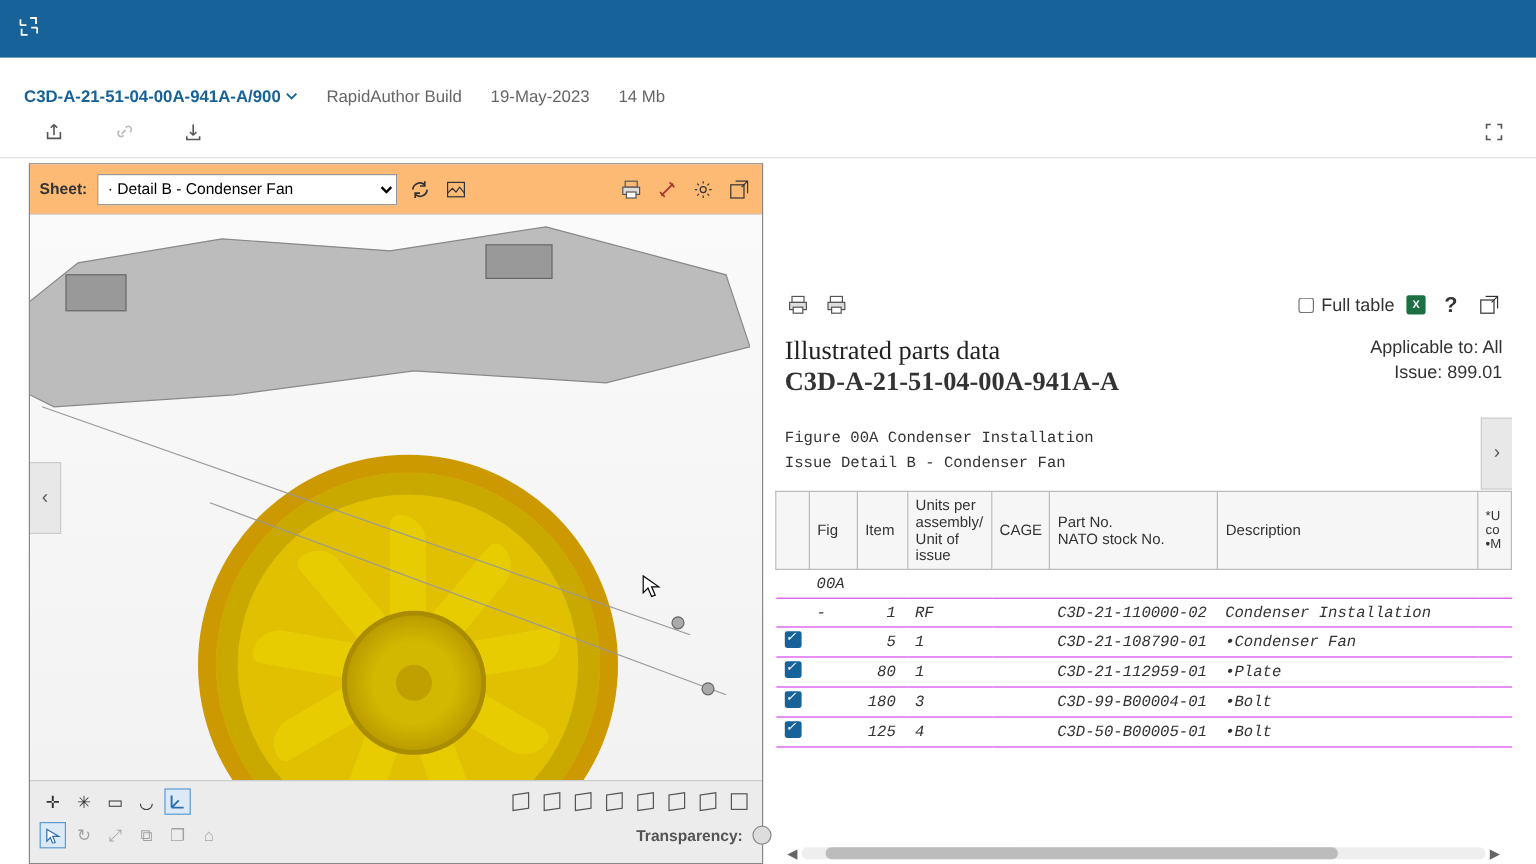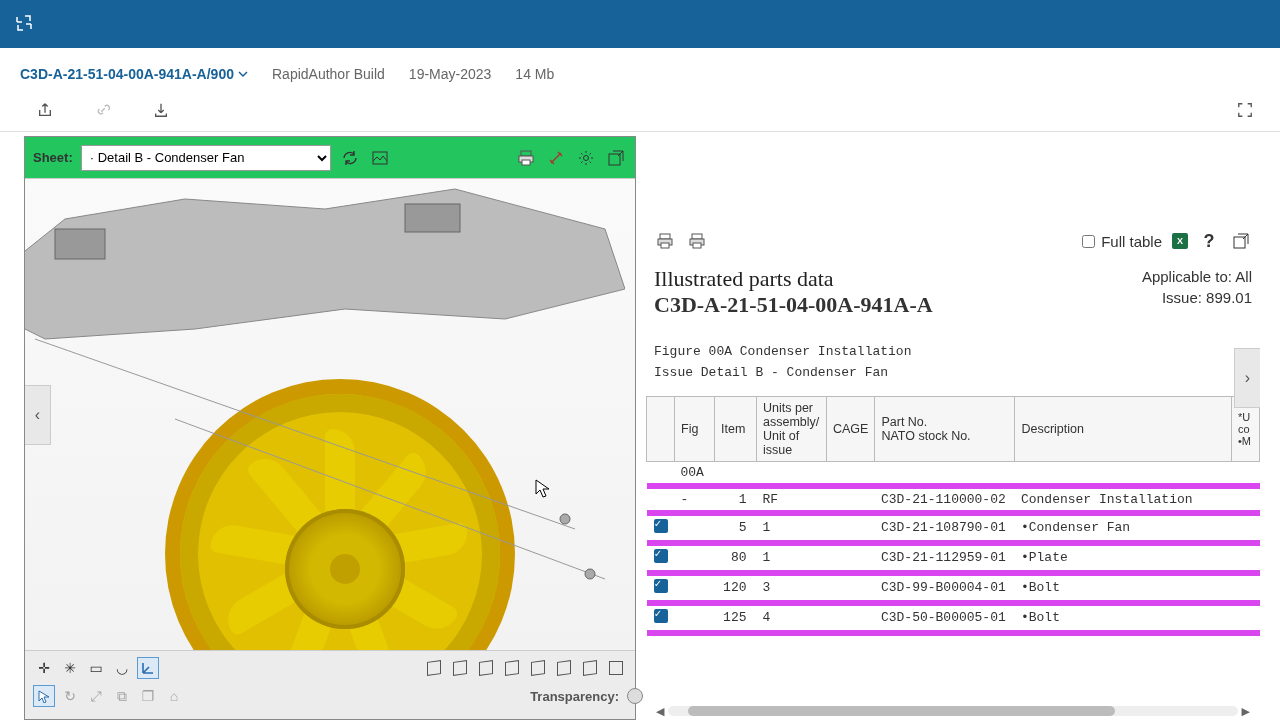--- a/index.html
+++ b/index.html
@@ -1,29 +1,29 @@
 <!DOCTYPE html>
 <html><head>
 <meta charset="utf-8">
 <style>
 * { box-sizing: border-box; margin: 0; padding: 0; }
 body { font-family: "Segoe UI", Arial, sans-serif; font-size: 13px; color: #333; background: #fff; width: 1280px; height: 720px; overflow: hidden; }
 .titlebar { background: #176299; color: #fff; height: 48px; display: flex; align-items: center; padding: 0 16px; font-size: 20px; font-weight: 400; justify-content: space-between; }
 .titlebar-right svg { fill: #fff; }
-.subheader { height: 40px; display: flex; align-items: flex-start; padding: 18px 20px; gap: 24px; font-size: 14px; border-bottom: 0px solid #eee; }
+.subheader { height: 40px; display: flex; align-items: flex-end; padding: 0 20px; gap: 24px; font-size: 14px; border-bottom: 0px solid #eee; }
 .dm-link { color: #176299; font-weight: 600; display: flex; align-items: center; gap: 4px; cursor: pointer; }
 .dm-link svg { fill: #176299; }
 .meta { color: #666; }
 .toolbar-row { height: 44px; display: flex; align-items: center; padding: 0 24px 0 34px; gap: 36px; border-bottom: 1px solid #e0e0e0; position: relative; }
 .toolbar-row svg { width: 18px; height: 18px; stroke: #555; fill: none; stroke-width: 1.5; }
 .toolbar-row .disabled svg { stroke: #bbb; }
 .fullscreen-btn { position: absolute; right: 24px; }
 .content { display: flex; height: calc(720px - 48px - 40px - 44px); padding: 4px 20px 0 24px; gap: 10px; position: relative; }
 .left-panel { width: 612px; border: 1px solid #888; position: relative; display: flex; flex-direction: column; }
-.lp-toolbar { background: #22c55e; height: 42px; display: flex; align-items: center; padding: 0 8px; gap: 8px; border-bottom: 1px solid #ccc; }
+.lp-toolbar { background: #fdba74; height: 42px; display: flex; align-items: center; padding: 0 8px; gap: 8px; border-bottom: 1px solid #ccc; }
 .lp-toolbar b { font-size: 13px; }
 .sheet-select { flex: 0 0 250px; height: 26px; border: 1px solid #999; background: #fff; font-size: 13px; padding: 0 4px; }
 .lp-toolbar .spacer { flex: 1; }
 .ico-btn { width: 22px; height: 22px; display: inline-flex; align-items: center; justify-content: center; cursor: pointer; }
 .ico-btn svg { width: 16px; height: 16px; }
 .viewer { flex: 1; background: linear-gradient(#fafafa,#f2f2f2); position: relative; overflow: hidden; }
 .bracket { position: absolute; width: 640px; height: 200px; left: -40px; top: -20px; }
 .fan-outer { position: absolute; left: 140px; top: 200px; width: 350px; height: 350px; border-radius: 50%; background: #cc9900; }
 .fan-ring { position: absolute; left: 155px; top: 215px; width: 320px; height: 320px; border-radius: 50%; background: #e0c000; box-shadow: inset 0 0 0 18px #c9a800; }
 .blade { position: absolute; left: 300px; top: 250px; width: 30px; height: 120px; background: #e6cc00; transform-origin: 15px 130px; border-radius: 10px 30px 0 0; }
@@ -46,21 +46,21 @@
 .rp-toolbar { height: 42px; display: flex; align-items: center; gap: 10px; padding: 0 8px; }
 .rp-toolbar .flex { flex:1; }
 .checkbox-lbl { display: flex; align-items: center; gap: 6px; font-size: 15px; }
 .doc-header { padding: 4px 8px 8px 8px; position: relative; }
 .doc-title1 { font-size: 22px; font-family: Georgia, serif; color: #222; }
 .doc-title2 { font-size: 22px; font-weight: bold; font-family: Georgia, serif; }
 .doc-meta-right { position: absolute; right: 8px; top: 4px; text-align: right; font-family: Liberation Sans, sans-serif; font-size: 15px; color: #333; line-height: 1.4; }
 .doc-sub { font-family: "Courier New", monospace; font-size: 13px; color: #333; margin-top: 24px; line-height: 1.6; }
 .parts-table { width: 100%; border-collapse: collapse; font-size: 13px; margin-top: 4px; }
 .parts-table th { border: 1px solid #bbb; background: #f6f6f6; padding: 4px 6px; font-weight: normal; text-align: left; vertical-align: middle; font-size: 12.5px; }
-.parts-table td { border-bottom: 6px solid #d946ef; padding: 3px 6px; font-family: "Courier New", monospace; font-size: 13px; vertical-align: middle; height: 24px; }
+.parts-table td { border-bottom: 1px solid #d946ef; padding: 3px 6px; font-family: "Courier New", monospace; font-size: 13px; vertical-align: middle; height: 24px; font-style: italic; }
 .parts-table td.num { text-align: right; padding-right: 10px; }
 .parts-table td.cb { text-align: center; }
 .chk { width: 14px; height: 14px; background: #176299; display: inline-block; position: relative; border-radius: 2px; }
 .chk::after { content: "✓"; color: #fff; font-size: 11px; position: absolute; left: 1px; top: -2px; }
 .hscroll { position: absolute; bottom: 2px; left: 0; right: 0; height: 14px; display: flex; align-items: center; padding: 0 6px; }
 .hscroll .track { flex:1; height: 10px; background: #eee; border-radius: 5px; position: relative; }
 .hscroll .thumb { position: absolute; left: 20px; width: 75%; height: 10px; background: #bcbcbc; border-radius: 5px; }
 .hscroll .arr { color: #666; font-size: 11px; padding: 0 4px; }
 .excel-ico { width:16px; height:16px; background:#1d7044; color:#fff; font-size:9px; font-weight:bold; display:inline-flex; align-items:center; justify-content:center; border-radius:2px; }
 </style>
@@ -339,21 +339,21 @@
             <td class="num">80</td>
             <td>1</td>
             <td></td>
             <td>C3D-21-112959-01</td>
             <td>•Plate</td>
             <td></td>
           </tr>
           <tr>
             <td class="cb"><span class="chk"></span></td>
             <td></td>
-            <td class="num">120</td>
+            <td class="num">180</td>
             <td>3</td>
             <td></td>
             <td>C3D-99-B00004-01</td>
             <td>•Bolt</td>
             <td></td>
           </tr>
           <tr>
             <td class="cb"><span class="chk"></span></td>
             <td></td>
             <td class="num">125</td>

